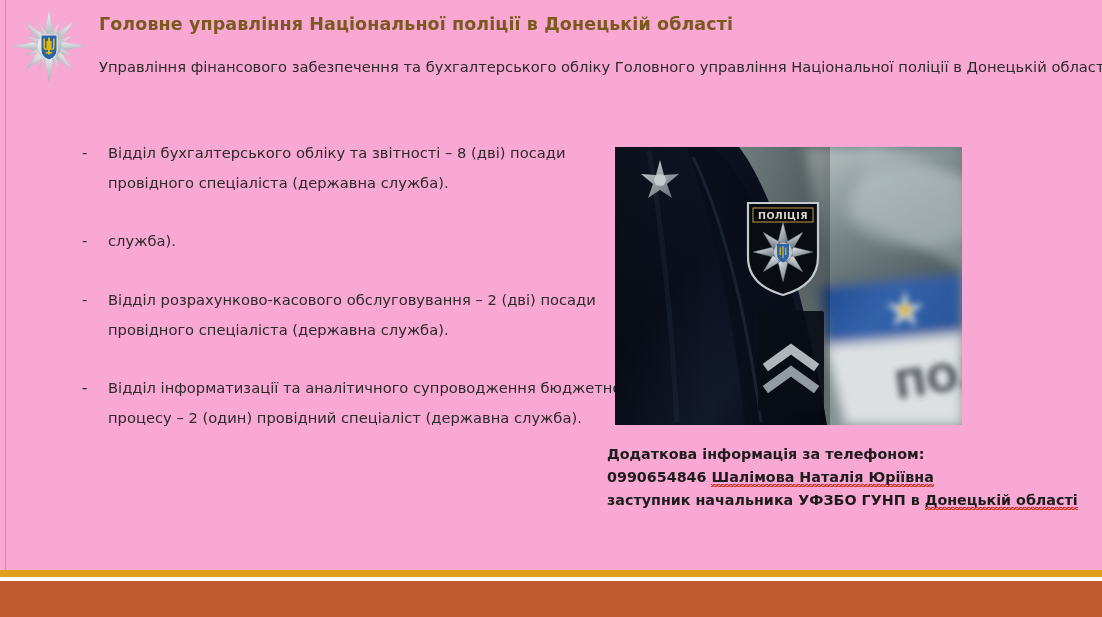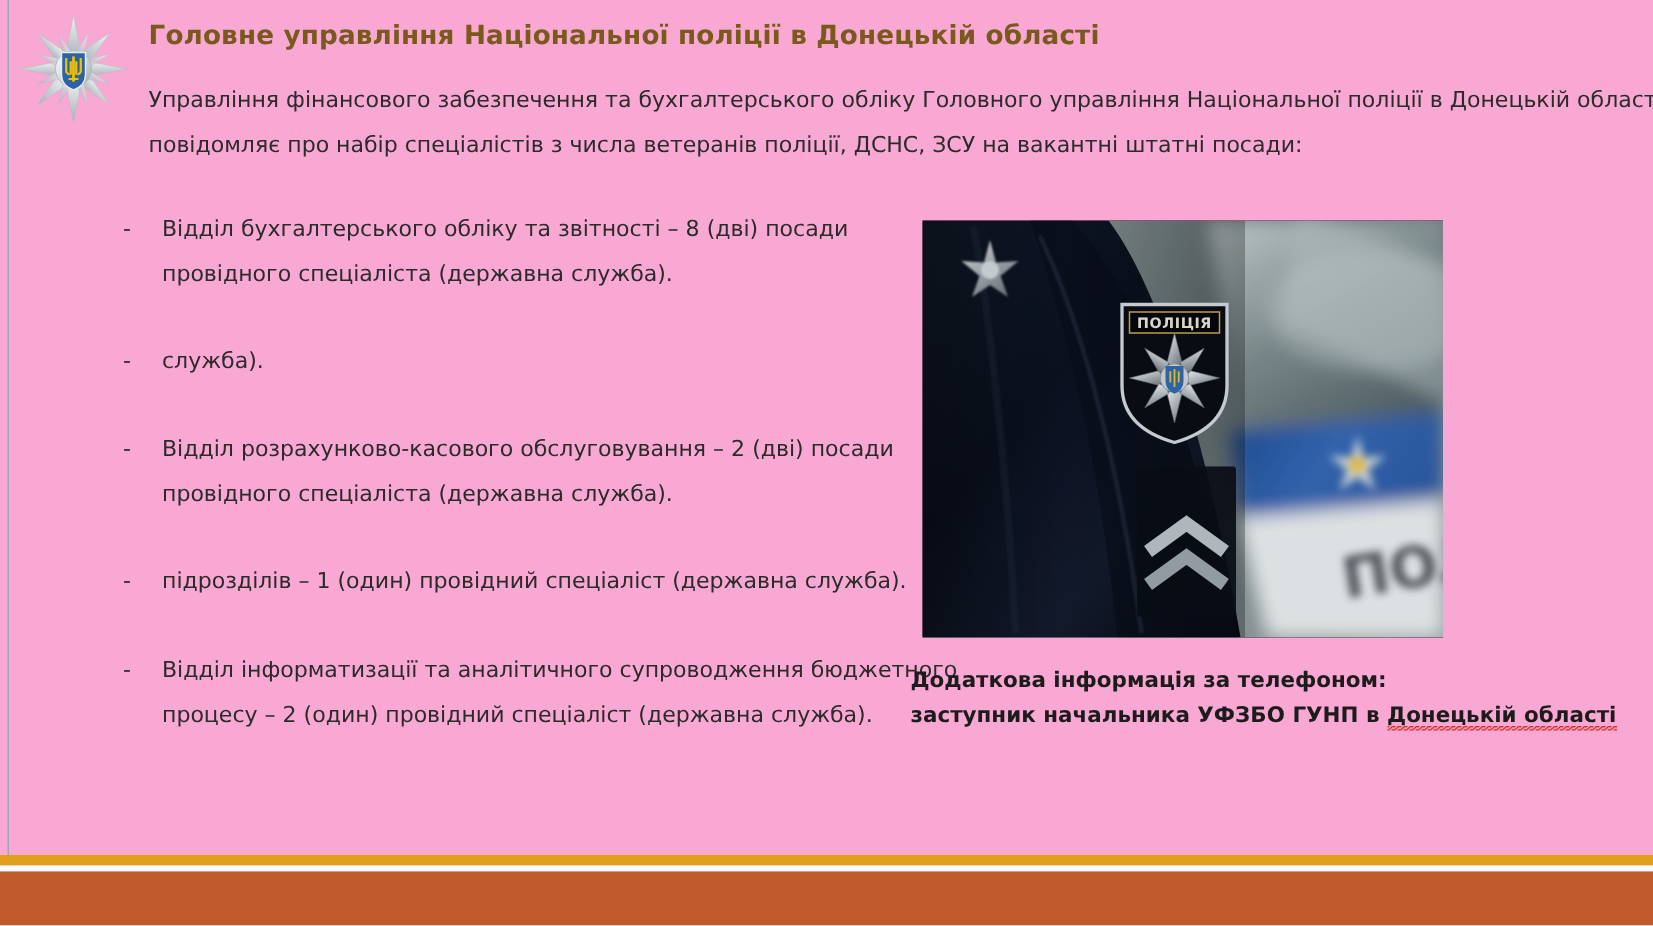--- a/index.html
+++ b/index.html
@@ -208,21 +208,20 @@
           <rect x="-3.4" y="6.0" width="6.8" height="1.4" rx="0.5"></rect>
         </g>
       </g>
     </svg>
   </div>
 
   <div class="doc-title">Головне управління Національної поліції в Донецькій області</div>
 
   <div class="intro">
     <span class="ln">Управління фінансового забезпечення та бухгалтерського обліку Головного управління Національної поліції в Донецькій області</span>
-    <span class="ln">повідомляє про набір спеціалістів з числа ветеранів поліції, ДСНС, ЗСУ на вакантні штатні посади:</span>
   </div>
 
   <div class="list">
 
     <div class="list-item">
       <span class="dash">-</span>
       <span class="ln">Відділ бухгалтерського обліку та звітності – 8 (дві) посади</span>
       <span class="ln">провідного спеціаліста (державна служба).</span>
     </div>
 
@@ -232,21 +231,20 @@
     </div>
 
     <div class="list-item">
       <span class="dash">-</span>
       <span class="ln">Відділ розрахунково-касового обслуговування – 2 (дві) посади</span>
       <span class="ln">провідного спеціаліста (державна служба).</span>
     </div>
 
     <div class="list-item">
       <span class="dash">-</span>
-      <span class="ln">підрозділів – 1 (один) провідний спеціаліст (державна служба).</span>
     </div>
 
     <div class="list-item">
       <span class="dash">-</span>
       <span class="ln">Відділ інформатизації та аналітичного супроводження бюджетного</span>
       <span class="ln">процесу – 2 (один) провідний спеціаліст (державна служба).</span>
     </div>
 
   </div>
 
@@ -369,20 +367,21 @@
           <polyline points="-22,28 0,12 22,28"></polyline>
         </g>
       </g>
 
       <rect x="0" y="0" width="347" height="278" fill="#000" opacity="0.05"></rect>
     </svg>
   </div>
 
   <div class="contact">
     <span class="cline">Додаткова інформація за телефоном:</span>
+    <span class="cline"><span>0990654846</span>&nbsp;<span class="spell">Шалімова Наталія Юріївна</span></span>
     <span class="cline"><span>заступник начальника УФЗБО ГУНП в</span>&nbsp;<span class="spell">Донецькій області</span></span>
   </div>
 
   <div class="bar-gold"></div>
   <div class="bar-white"></div>
   <div class="bar-terra"></div>
 
 </div>
 
 </body></html>

